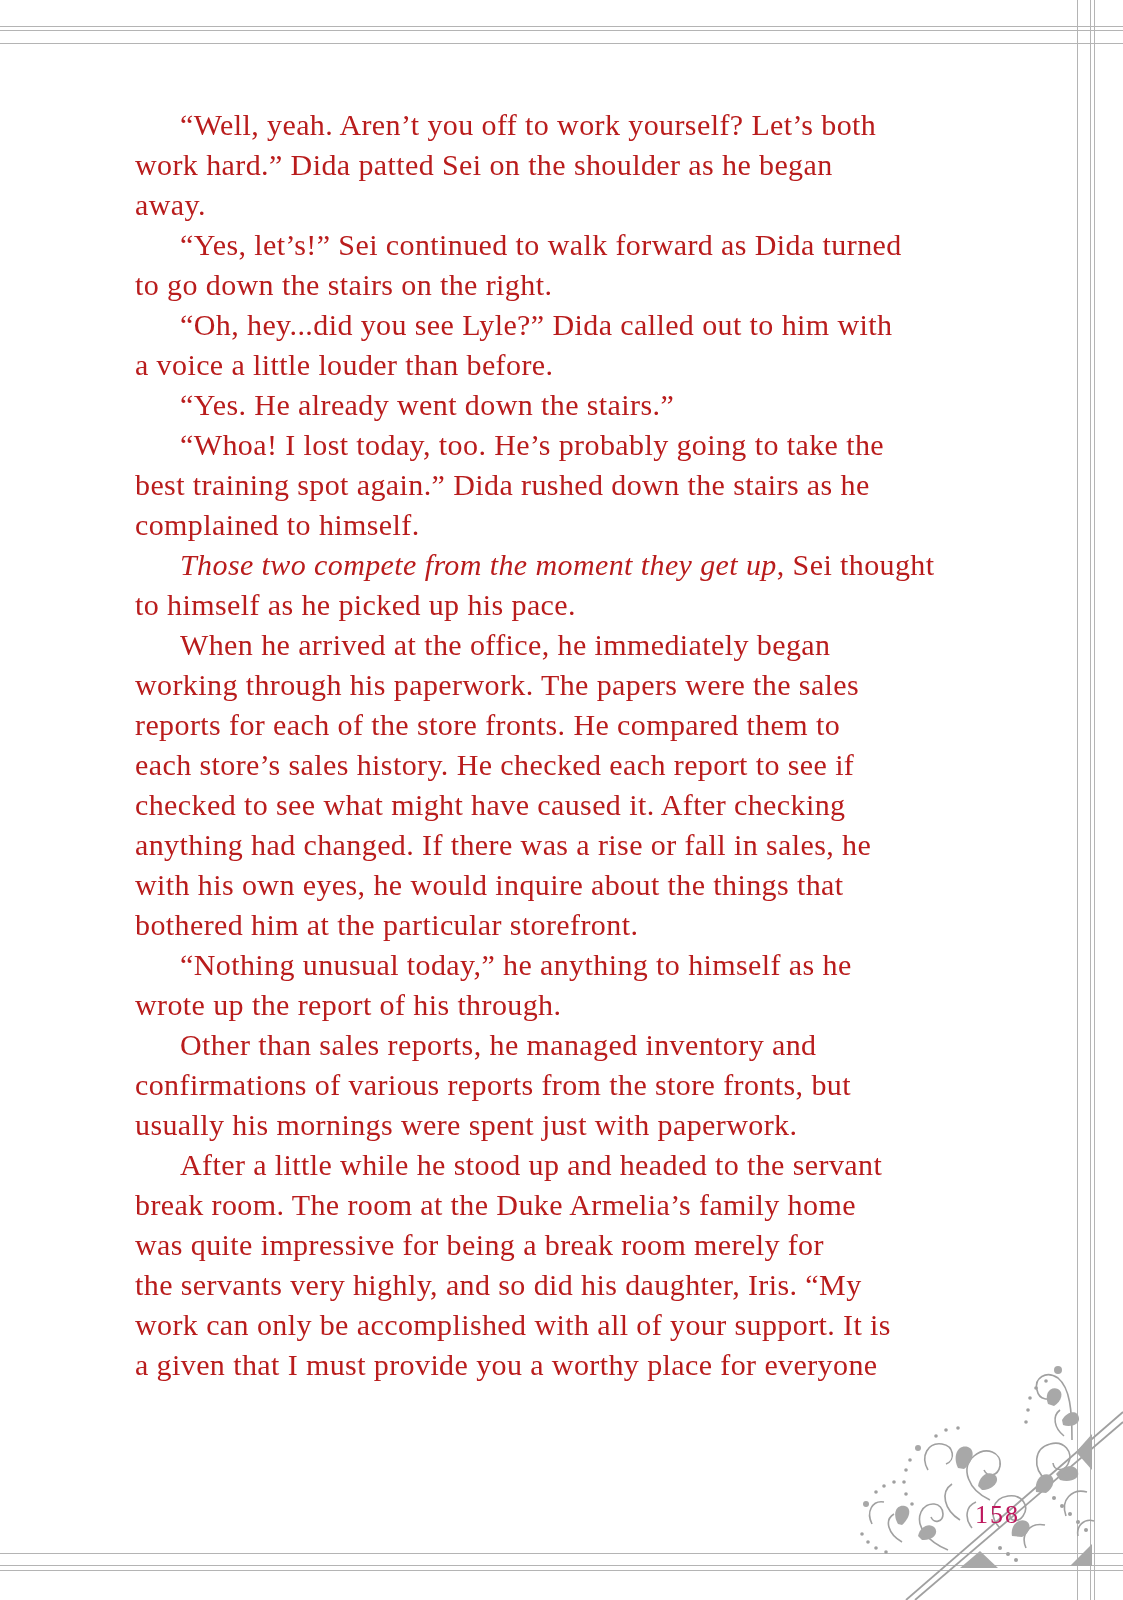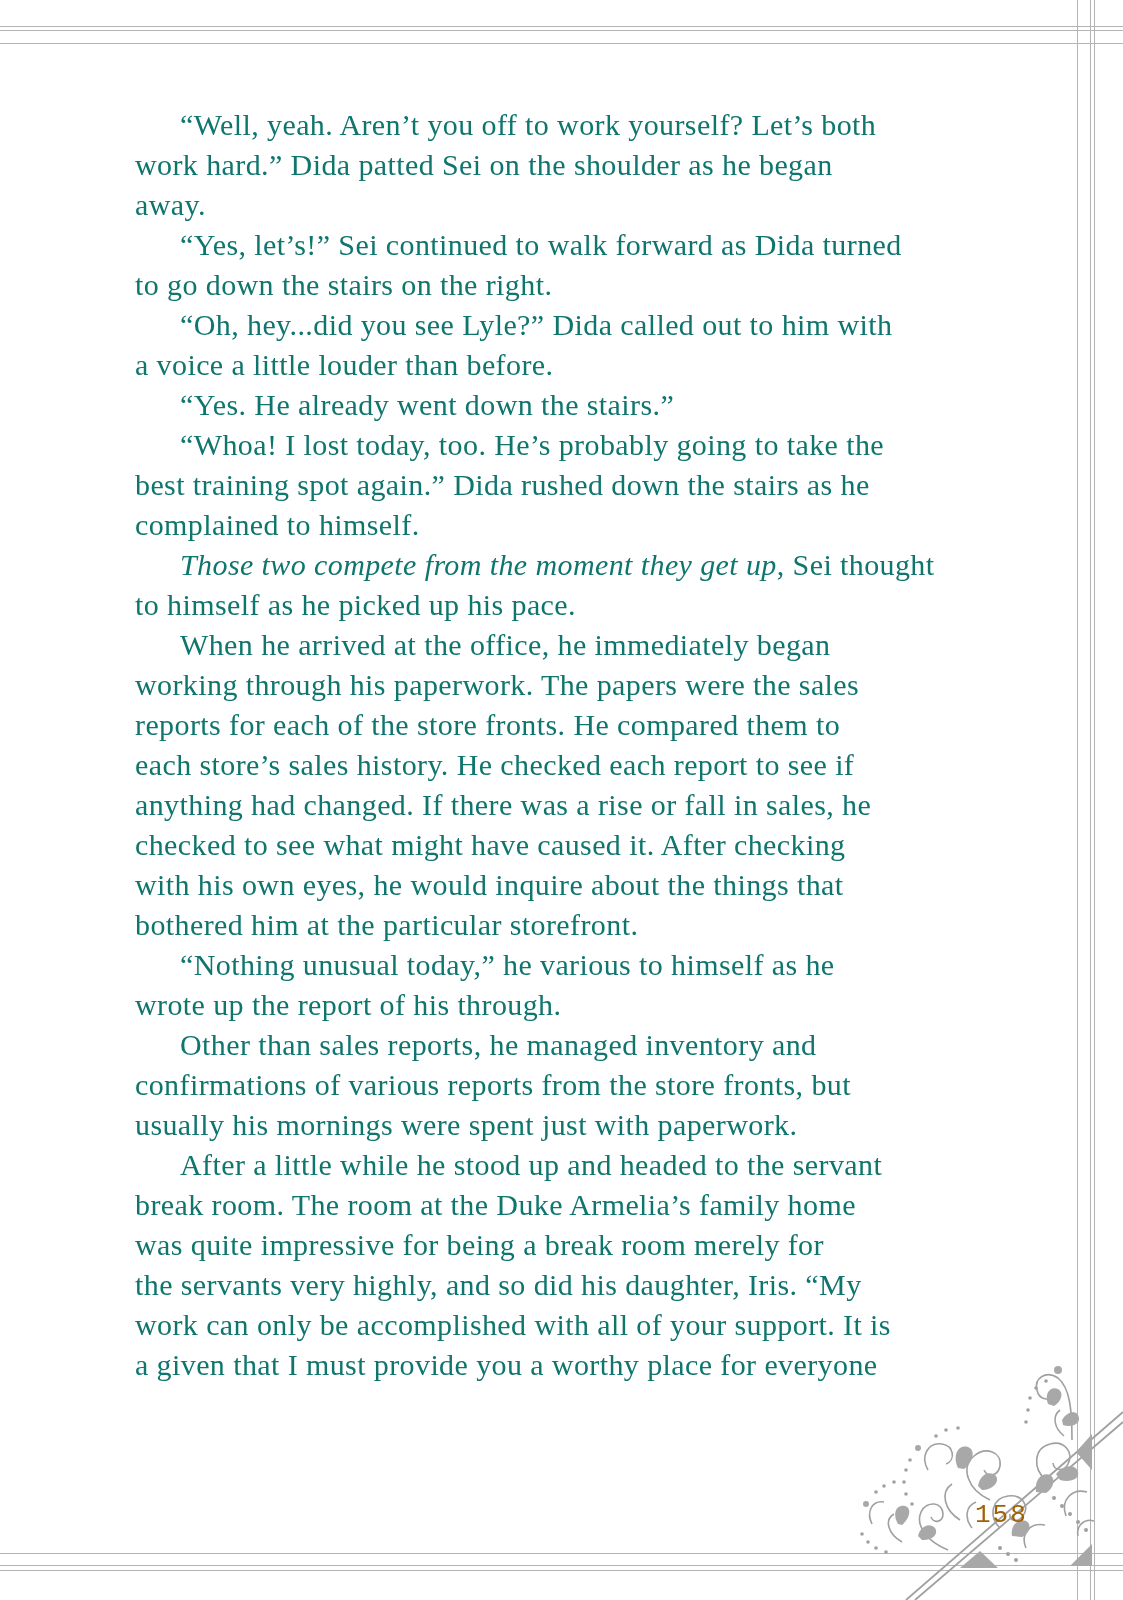--- a/index.html
+++ b/index.html
@@ -6,30 +6,30 @@
   .page{
     position:relative;width:1123px;height:1600px;background:#ffffff;
     overflow:hidden;font-family:"Liberation Serif",serif;
   }
   
   .hline{position:absolute;left:0;width:1123px;height:1px;background:#b4b4b4;}
   .vline{position:absolute;top:0;width:1px;height:1600px;background:#b4b4b4;}
   
   .text-block{
     position:absolute;left:135px;top:105px;
-    font-size:30px;line-height:40px;color:#0f766e;letter-spacing:0.4px;
+    font-size:30px;line-height:40px;color:#b91c1c;letter-spacing:0.4px;
   }
   .line{white-space:nowrap;height:40px;}
   .line.indent{padding-left:45px;}
   .em{font-style:italic;margin-top:24px;}
   
   .pageno{
     position:absolute;left:975px;top:1500px;
-    font-size:26px;color:#a16207;letter-spacing:2px;z-index:3;
-    font-family:Liberation Mono, monospace;
+    font-size:26px;color:#be185d;letter-spacing:2px;z-index:3;
+    font-family:Liberation Serif, serif;
   }
   .ornament{position:absolute;left:840px;top:1340px;z-index:2;}
 </style>
 </head>
 <body>
 
 <div class="page">
 
   <div class="hline" style="top:26px"></div>
   <div class="hline" style="top:30px"></div>
@@ -156,25 +156,25 @@
     <div class="line">best training spot again.” Dida rushed down the stairs as he</div>
     <div class="line">complained to himself.</div>
     <div class="line indent">
       <span class="em">Those two compete from the moment they get up</span><span>, Sei thought</span>
     </div>
     <div class="line">to himself as he picked up his pace.</div>
     <div class="line indent">When he arrived at the office, he immediately began</div>
     <div class="line">working through his paperwork. The papers were the sales</div>
     <div class="line">reports for each of the store fronts. He compared them to</div>
     <div class="line">each store’s sales history. He checked each report to see if</div>
+    <div class="line">checked to see what might have caused it. After checking</div>
     <div class="line">anything had changed. If there was a rise or fall in sales, he</div>
-    <div class="line">checked to see what might have caused it. After checking</div>
     <div class="line">with his own eyes, he would inquire about the things that</div>
     <div class="line">bothered him at the particular storefront.</div>
-    <div class="line indent">“Nothing unusual today,” he various to himself as he</div>
+    <div class="line indent">“Nothing unusual today,” he anything to himself as he</div>
     <div class="line">wrote up the report of his through.</div>
     <div class="line indent">Other than sales reports, he managed inventory and</div>
     <div class="line">confirmations of various reports from the store fronts, but</div>
     <div class="line">usually his mornings were spent just with paperwork.</div>
     <div class="line indent">After a little while he stood up and headed to the servant</div>
     <div class="line">break room. The room at the Duke Armelia’s family home</div>
     <div class="line">was quite impressive for being a break room merely for</div>
     <div class="line">the servants very highly, and so did his daughter, Iris. “My</div>
     <div class="line">work can only be accomplished with all of your support. It is</div>
     <div class="line">a given that I must provide you a worthy place for everyone</div>

